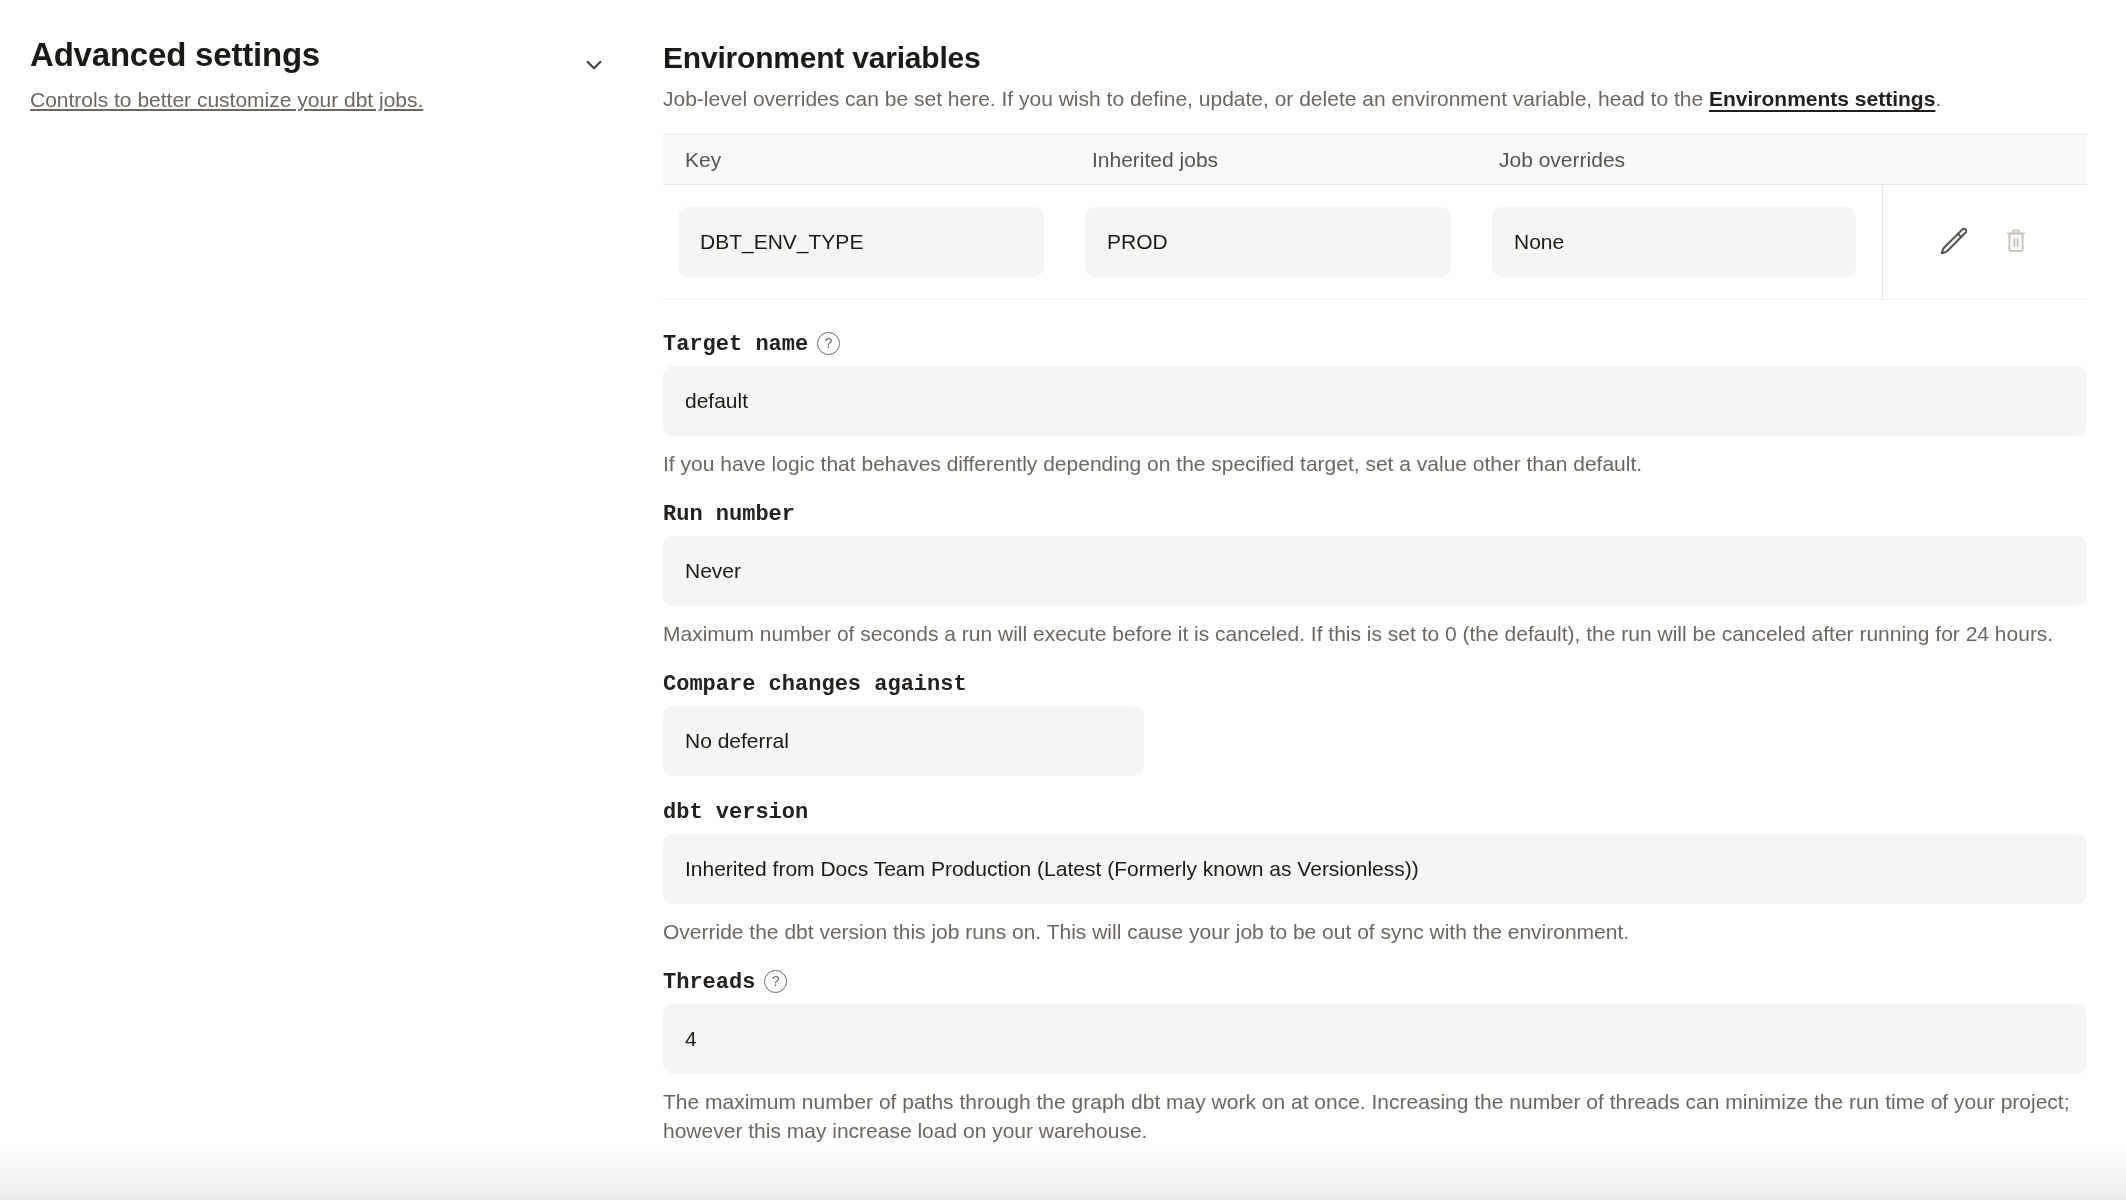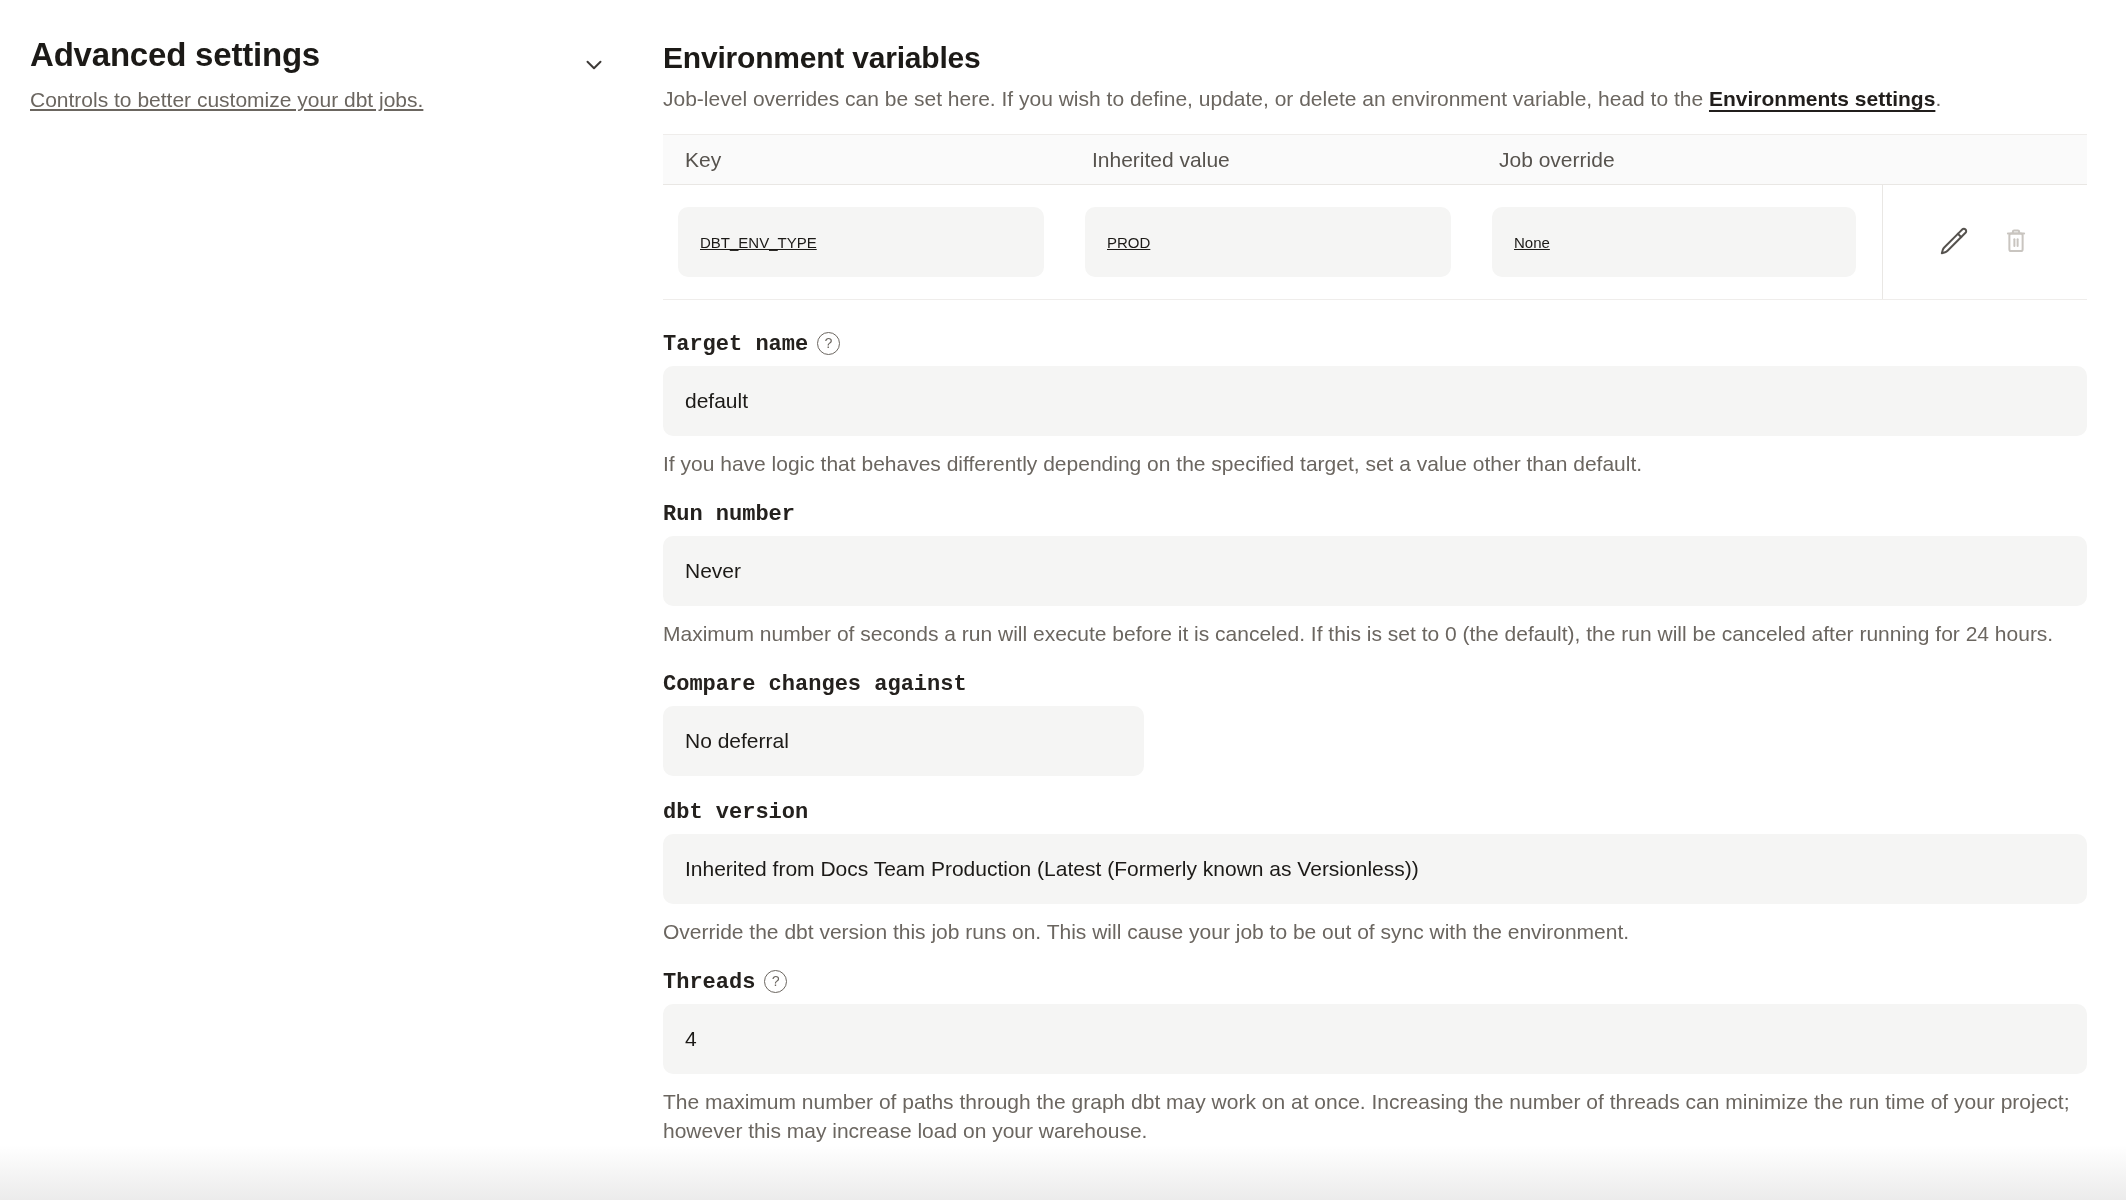--- a/index.html
+++ b/index.html
@@ -33,21 +33,21 @@
   
   .env-table{margin-top:21px;border-top:1px solid var(--border-soft);}
   .thead{display:flex;height:50px;background:var(--table-header-bg);border-bottom:1px solid var(--border);align-items:center;}
   .th{font-size:21px;color:var(--text-tableheader);padding-left:22px;}
   .c1{width:407px;flex:none;}
   .c2{width:407px;flex:none;}
   .c3{width:405px;flex:none;}
   .c4{flex:1;}
   .trow{display:flex;height:115px;border-bottom:1px solid var(--border-soft);align-items:center;}
   .td{padding:0 26px 0 15px;}
-  .pill{height:70px;border-radius:10px;background:var(--field-bg);display:flex;align-items:center;padding:0 22px;font-size:15px;color:var(--text-primary);text-decoration:underline;}
+  .pill{height:70px;border-radius:10px;background:var(--field-bg);display:flex;align-items:center;padding:0 22px;font-size:21px;color:var(--text-primary);}
   .actions{height:100%;border-left:1px solid var(--border);display:flex;align-items:center;justify-content:center;gap:22px;padding:0;}
   .icon-btn{border:none;background:transparent;cursor:pointer;width:40px;height:40px;display:flex;align-items:center;justify-content:center;padding:0;}
 
   
   .field{margin-top:24px;}
   .field.first{margin-top:32px;}
   .label-row{display:flex;align-items:flex-start;gap:9px;font-size:22px;line-height:26px;font-weight:700;color:#24211e;font-family:Liberation Mono, monospace;}
   .help-icon{width:23px;height:23px;border:1.5px solid var(--text-secondary);border-radius:50%;display:inline-flex;align-items:center;justify-content:center;font-size:14px;line-height:1;font-weight:400;color:var(--text-secondary);cursor:pointer;flex:none;}
   .field input{display:block;margin-top:8px;width:100%;height:70px;border:none;outline:none;background:var(--field-bg);border-radius:10px;padding:0 22px;font-size:21px;color:var(--text-primary);font-family:inherit;}
   .field input.narrow{width:481px;}
@@ -78,22 +78,22 @@
 
     <h2>Environment variables</h2>
 
     <div class="description">
       <span>Job-level overrides can be set here. If you wish to define, update, or delete an environment variable, head to the </span><a>Environments settings</a><span>.</span>
     </div>
 
     <div class="env-table">
       <div class="thead">
         <div class="th c1">Key</div>
-        <div class="th c2">Inherited value</div>
-        <div class="th c3">Job override</div>
+        <div class="th c2">Inherited jobs</div>
+        <div class="th c3">Job overrides</div>
         <div class="th c4"></div>
       </div>
       <div class="trow">
         <div class="td c1">
           <div class="pill">DBT_ENV_TYPE</div>
         </div>
         <div class="td c2">
           <div class="pill">PROD</div>
         </div>
         <div class="td c3">

